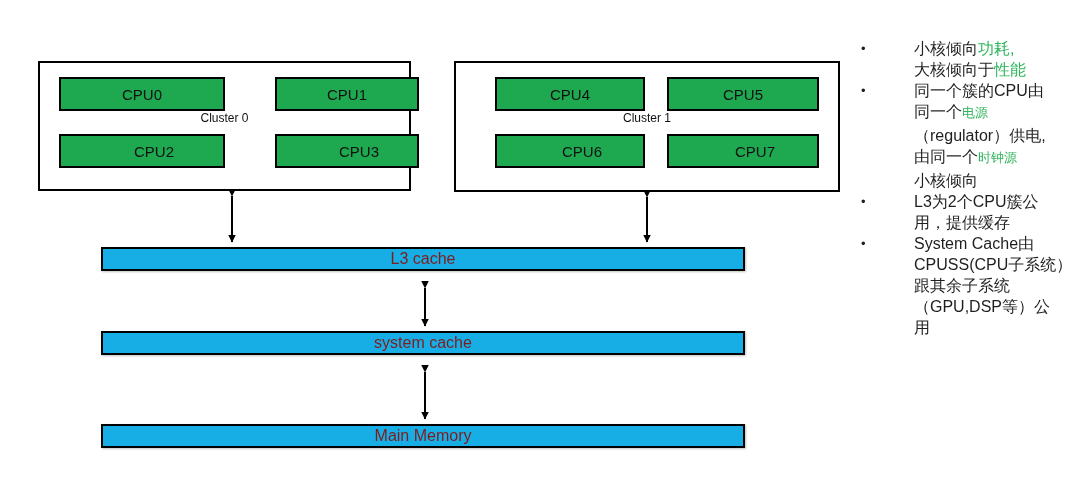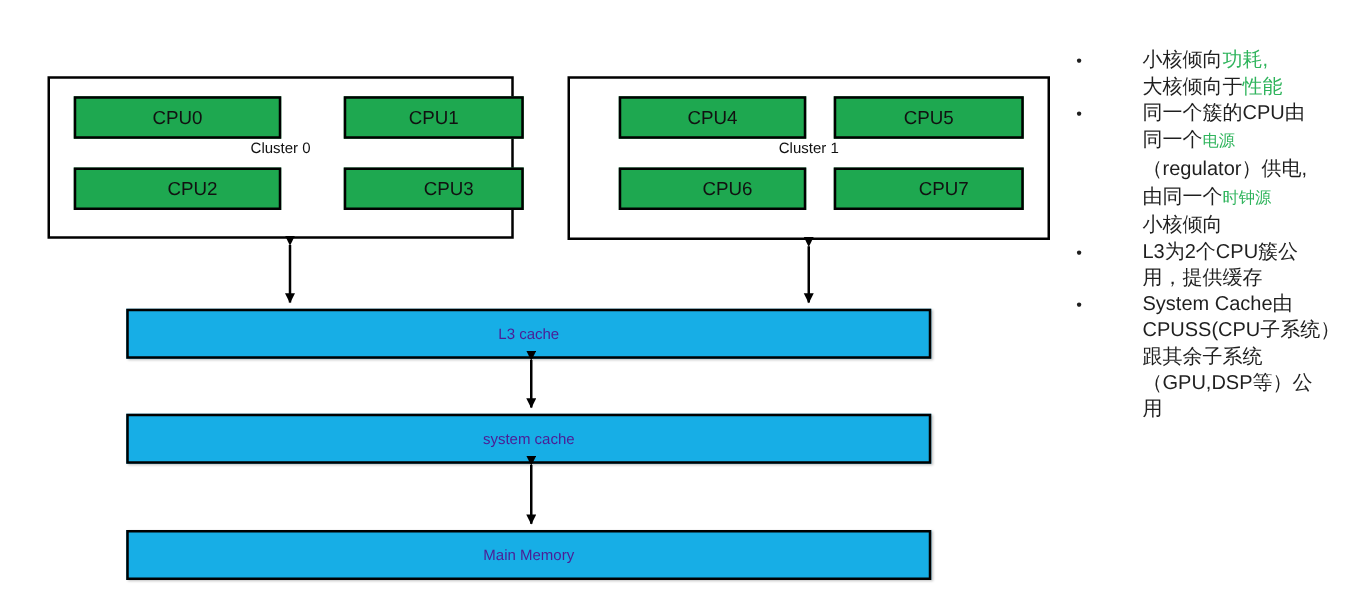--- a/index.html
+++ b/index.html
@@ -41,25 +41,25 @@
   .cluster-label {
     position: absolute;
     left: 0; right: 0; top: 48px;
     text-align: center;
     font-size: 12px; color: #111;
   }
 
   
   .bar {
     position: absolute;
-    left: 101px; width: 644px; height: 40px;
+    left: 101px; width: 644px; height: 24px;
     background: var(--bar-blue, #17AEE6);
     border: 2px solid #000;
     display: flex; align-items: center; justify-content: center;
-    font-size: 12px; color: #4c1d95;
+    font-size: 16px; color: #7f1d1d;
     box-shadow: 1px 1px 2px rgba(0,0,0,0.25);
   }
   .bar-l3     { top: 247px; }
   .bar-system { top: 331px; }
   .bar-memory { top: 424px; }
 
   
   svg.arrows { position: absolute; inset: 0; pointer-events: none; }
 
   

